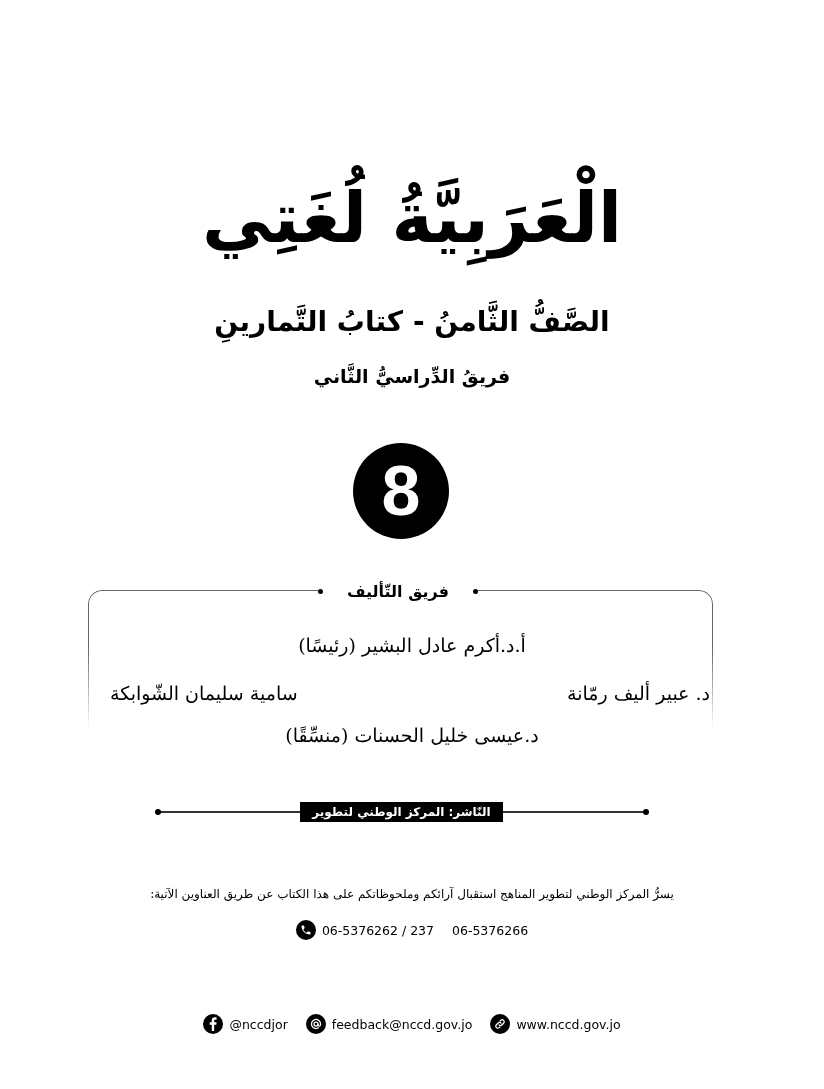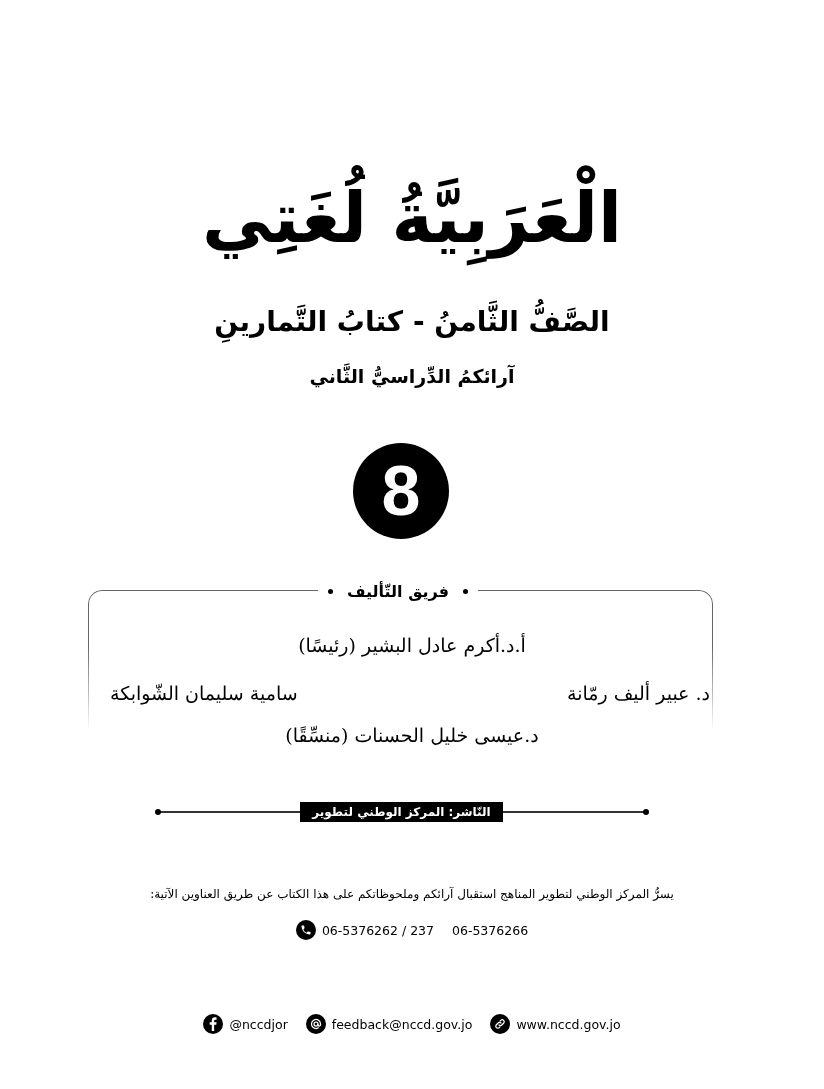--- a/index.html
+++ b/index.html
@@ -72,21 +72,21 @@
       mask-image: linear-gradient(to bottom, #000 0%, #000 40%, rgba(0,0,0,0) 100%);
     }
     .box-header {
       top: 578px;
       left: 318px;
       width: 160px;
       height: 26px;
       background: #fff;
       display: flex;
       align-items: center;
-      justify-content: center;
+      justify-content: space-between;
       gap: 14px;
       direction: rtl;
     }
     .box-header .dot {
       width: 5px; height: 5px; border-radius: 50%; background: #000;
     }
     .box-header .label {
       font-family: "DejaVu Sans", sans-serif;
       font-weight: bold;
       font-size: 16px;
@@ -173,21 +173,21 @@
       justify-content: center;
       flex-shrink: 0;
     }
     .icon-circle svg { display: block; }
   </style>
 </head>
 <body>
 
 <div class="abs center-x title">الْعَرَبِيَّةُ لُغَتِي</div>
 <div class="abs center-x subtitle">الصَّفُّ الثَّامنُ - كتابُ التَّمارينِ</div>
-<div class="abs center-x semester">آرائكمُ الدِّراسيُّ الثَّاني</div>
+<div class="abs center-x semester">فريقُ الدِّراسيُّ الثَّاني</div>
 
 <div class="abs grade-circle">8</div>
 
 <div class="abs authors-box"></div>
 <div class="abs box-header">
   <span class="dot"></span>
   <span class="label">فريق التّأليف</span>
   <span class="dot"></span>
 </div>
 

